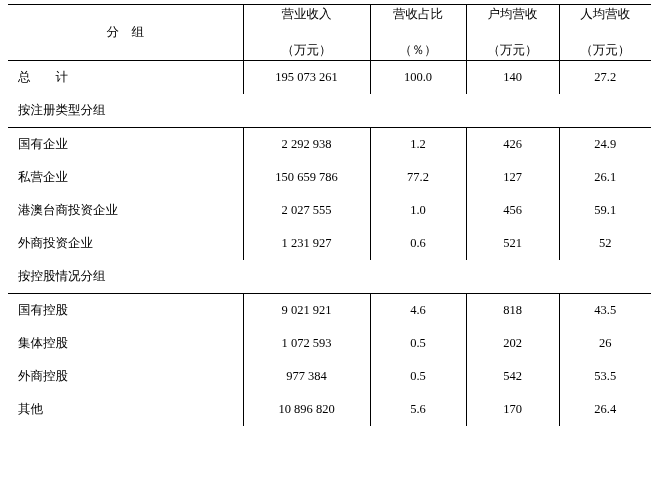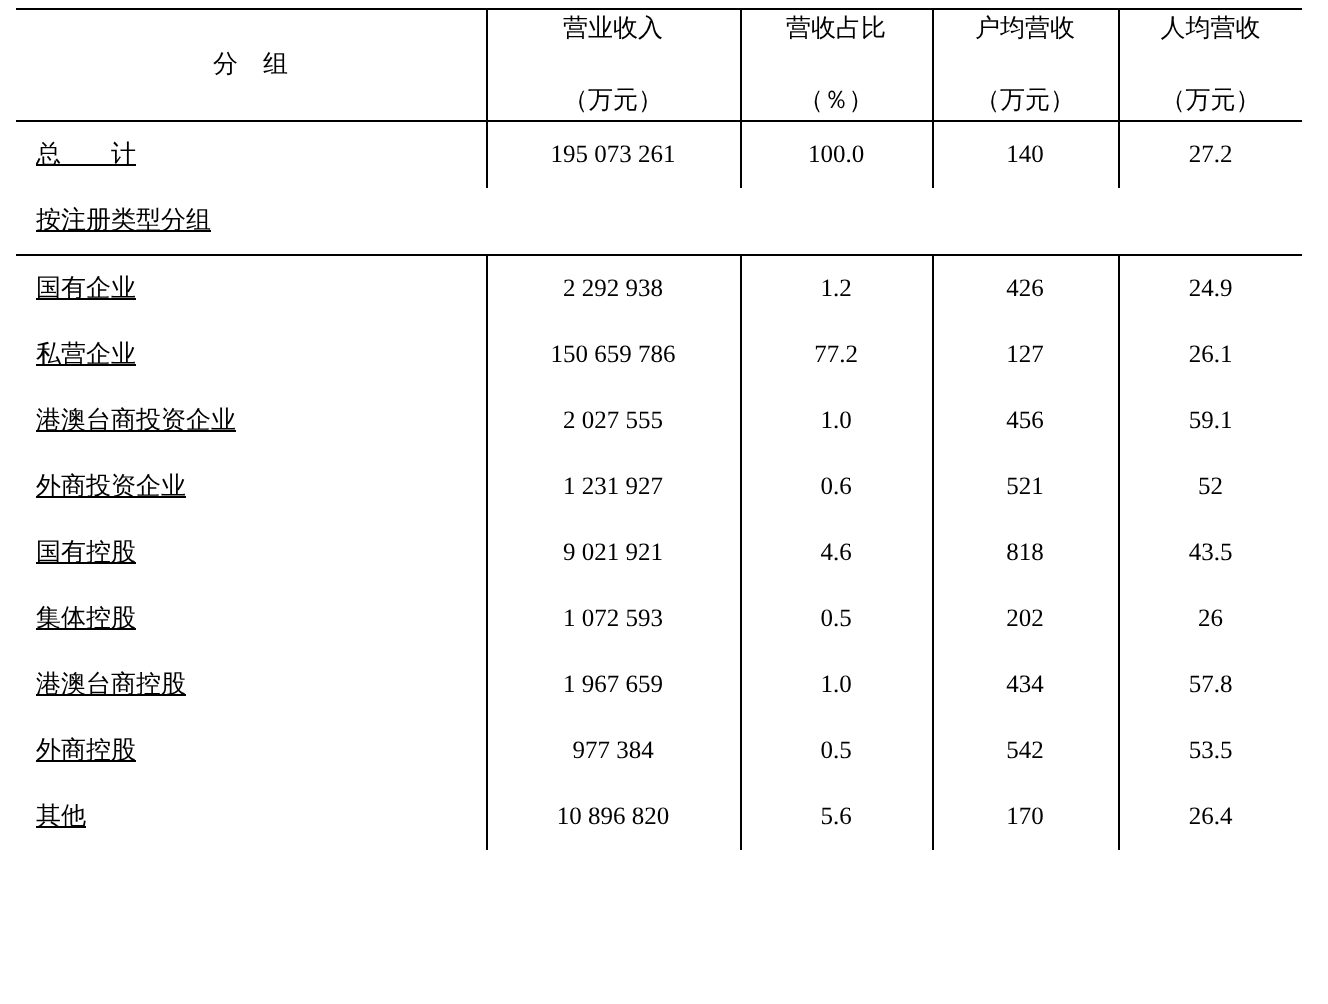--- a/index.html
+++ b/index.html
@@ -56,21 +56,20 @@
   .hdr-l1 { display: block; }
   .hdr-l2 { display: block; margin-top: 20px; }
 
   tbody td {
     height: 33px;
     border-bottom: 1px solid #000;
   }
   tbody td.label {
     text-align: left;
     padding-left: 10px;
-    text-decoration: underline;
   }
   tbody td.num {
     text-align: center;
     border-left: 1px solid #000000;
   }
   tbody tr.section td {
     border-bottom: 1px solid #000;
   }
   tbody tr.section td.label {
     text-align: left;
@@ -152,40 +151,36 @@
           <td class="num">456</td>
           <td class="num">59.1</td>
         </tr>
         <tr>
           <td class="label indent1">外商投资企业</td>
           <td class="num">1 231 927</td>
           <td class="num">0.6</td>
           <td class="num">521</td>
           <td class="num">52</td>
         </tr>
+        <tr class="section">
+          <td colspan="5" class="label spanfill indent0">按控股情况分组</td>
+        </tr>
         <tr>
           <td class="label indent1">国有控股</td>
           <td class="num">9 021 921</td>
           <td class="num">4.6</td>
           <td class="num">818</td>
           <td class="num">43.5</td>
         </tr>
         <tr>
           <td class="label indent1">集体控股</td>
           <td class="num">1 072 593</td>
           <td class="num">0.5</td>
           <td class="num">202</td>
           <td class="num">26</td>
-        </tr>
-        <tr>
-          <td class="label indent1">港澳台商控股</td>
-          <td class="num">1 967 659</td>
-          <td class="num">1.0</td>
-          <td class="num">434</td>
-          <td class="num">57.8</td>
         </tr>
         <tr>
           <td class="label indent1">外商控股</td>
           <td class="num">977 384</td>
           <td class="num">0.5</td>
           <td class="num">542</td>
           <td class="num">53.5</td>
         </tr>
         <tr class="last-row">
           <td class="label indent1">其他</td>

